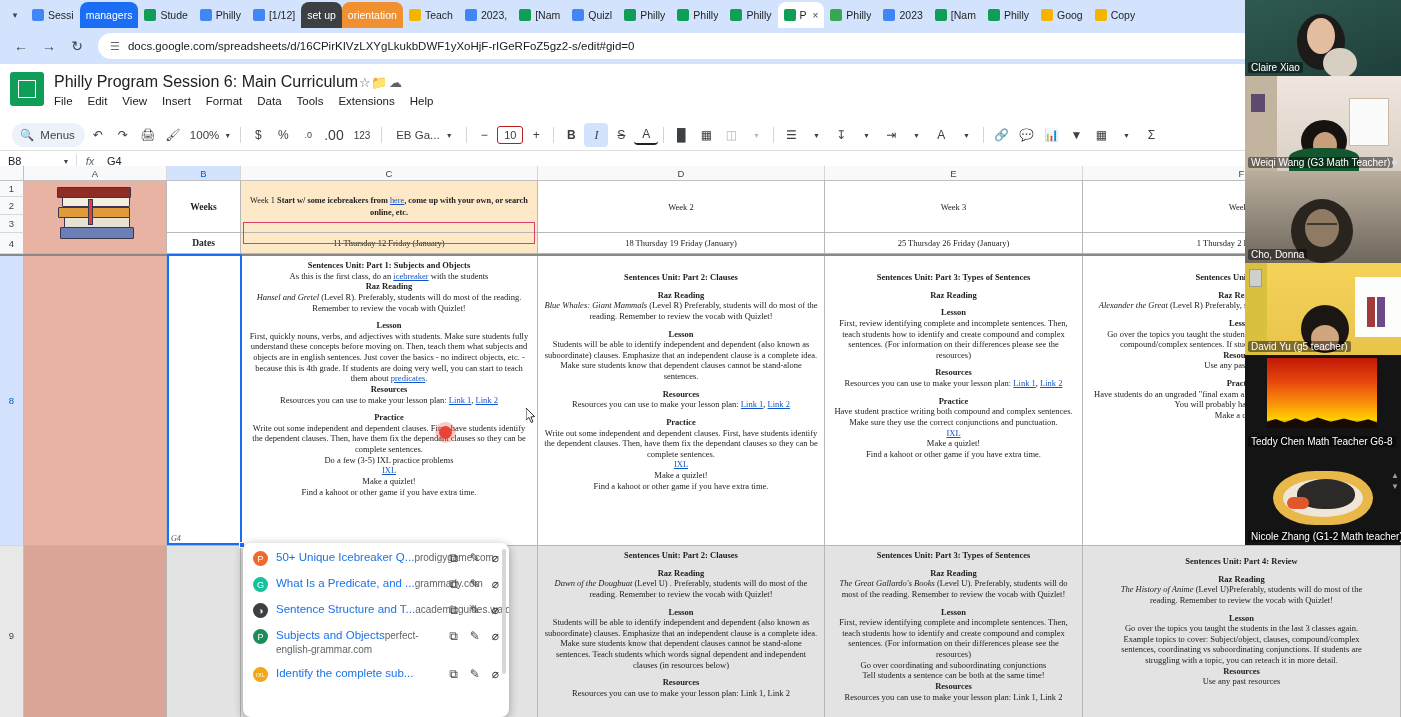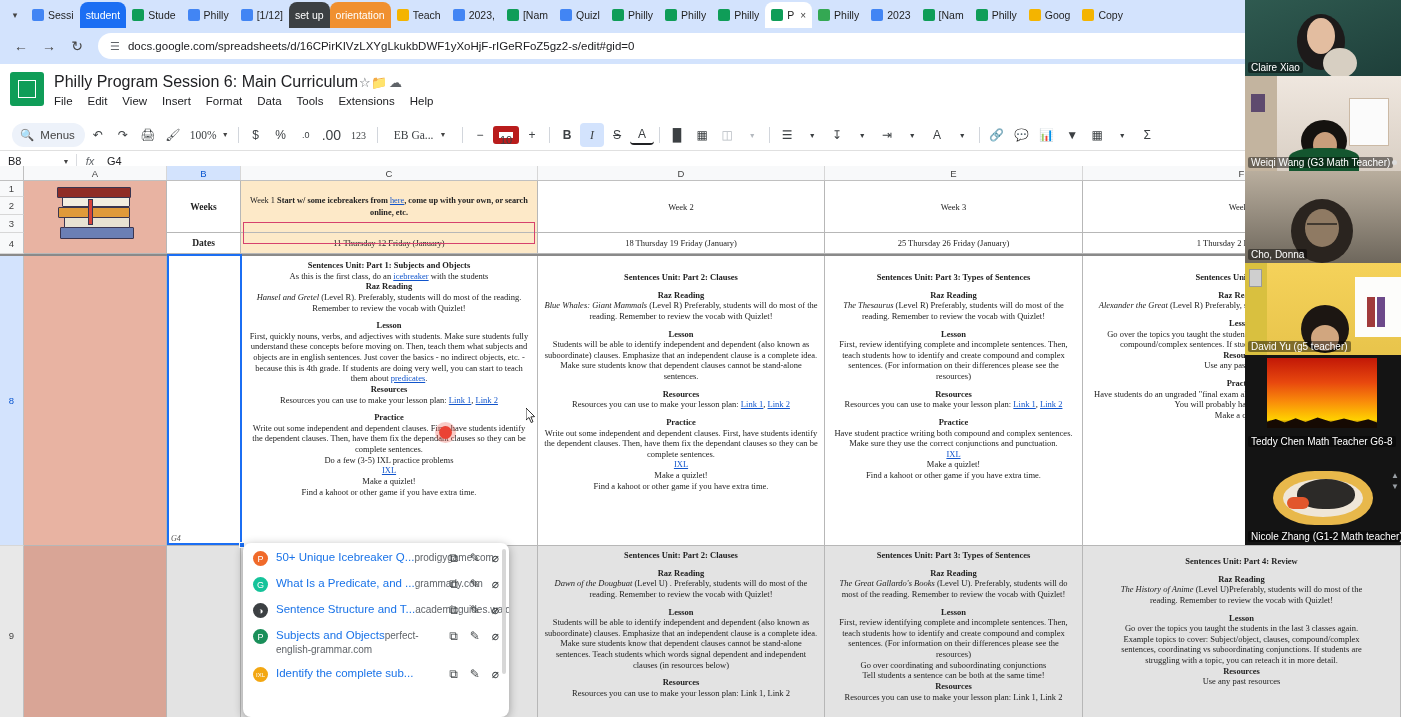--- a/index.html
+++ b/index.html
@@ -66,27 +66,27 @@
   #menu-row span { cursor:default; }
   #header-right { display:flex; align-items:flex-start; gap:10px; padding-top:6px; }
   #avatar { width:22px; height:22px; border-radius:50%; background:#a14c4c; color:#fff;
             font-size:11px; display:flex; align-items:center; justify-content:center; }
   #history-ic { color:#5f6368; font-size:15px; }
 
   
   #toolbar { height:30px; display:flex; align-items:center; gap:1px; padding:0 12px; font-size:12px; color:#3c4043; }
   .tb { height:24px; min-width:24px; display:flex; align-items:center; justify-content:center;
         border-radius:4px; padding:0 3px; color:#3c4043; }
-  .tb.wide { padding:0 6px;font-family:Liberation Serif, serif; }
+  .tb.wide { padding:0 6px; }
   #menus-pill { height:24px; border-radius:12px; background:#edf2fa; display:flex; align-items:center;
                 gap:6px; padding:0 10px 0 8px; font-size:11.5px; color:#444; }
   .tb-sep { width:1px; height:16px; background:#d2d6dc; margin:0 4px; }
   #zoom-ctl { display:flex; align-items:center; gap:3px; font-size:11.5px; padding:0 4px;}
   #font-ctl  { display:flex; align-items:center; gap:4px; font-size:11.5px; padding:0 4px; width:74px;}
-  #fsize-box { width:26px; height:18px; border:6px solid #b91c1c; border-radius:3px;
+  #fsize-box { width:26px; height:18px; border:1px solid #b91c1c; border-radius:3px;
                text-align:center; font-size:11px; line-height:17px; }
   .tb.act { background:#d3e3fd; }
   .tb.dim { color:#b5bac0; }
   .caret { font-size:7px; margin-left:2px; color:#444; }
 
   
   #formula-bar { height:22px; display:flex; align-items:center; border-top:1px solid #e0e0e0;
                  border-bottom:1px solid #e0e0e0; font-size:11px; color:#202124; }
   #namebox { width:56px; padding-left:8px; }
   #namebox-caret { width:20px; text-align:center; font-size:7px; color:#444; }
@@ -190,21 +190,21 @@
 
 <div id="browser-chrome">
   <div id="tabstrip">
     <div class="tab-caret">▾</div>
     <div id="tabs-host" style="display:flex;align-items:flex-end;text-align:right;">
         <div class="tab sep">
           <span class="tfav fav-docs"></span>
           <span class="tlabel">Sessi</span>
         </div>
         <div class="tab sep act-blue">
-          <span class="tlabel">student</span>
+          <span class="tlabel">managers</span>
           <span class="underline-blue"></span>
         </div>
         <div class="tab sep">
           <span class="tfav fav-sheets"></span>
           <span class="tlabel">Stude</span>
         </div>
         <div class="tab sep">
           <span class="tfav fav-docs"></span>
           <span class="tlabel">Philly</span>
         </div>
@@ -499,21 +499,20 @@
           <p>Make a quizlet!</p>
           <p>Find a kahoot or other game if you have extra time.</p>
         </div>
       </div>
 
       <div class="cell wE bk-white" style="height:290px;">
         <div class="cell-body" style="padding-top:16px;">
           <span class="hdg">Sentences Unit: Part 3: Types of Sentences</span>
           <div class="spacer"></div>
           <span class="hdg">Raz Reading</span>
-          <p><i>The Thesaurus</i><span> (Level R) Preferably, students will do most of the reading. Remember to review the vocab with Quizlet!</span></p>
           <div class="spacer"></div>
           <span class="hdg">Lesson</span>
           <p>First, review identifying complete and incomplete sentences. Then, teach students how to identify and create compound and complex sentences. (For information on their differences please see the resources)</p>
           <div class="spacer"></div>
           <span class="hdg">Resources</span>
           <p><span>Resources you can use to make your lesson plan: </span><a class="lk" href="#">Link 1</a>, <a class="lk" href="#">Link 2</a></p>
           <div class="spacer"></div>
           <span class="hdg">Practice</span>
           <p>Have student practice writing both compound and complex sentences. Make sure they use the correct conjunctions and punctuation.</p>
           <p><a class="lk" href="#">IXL</a></p>

